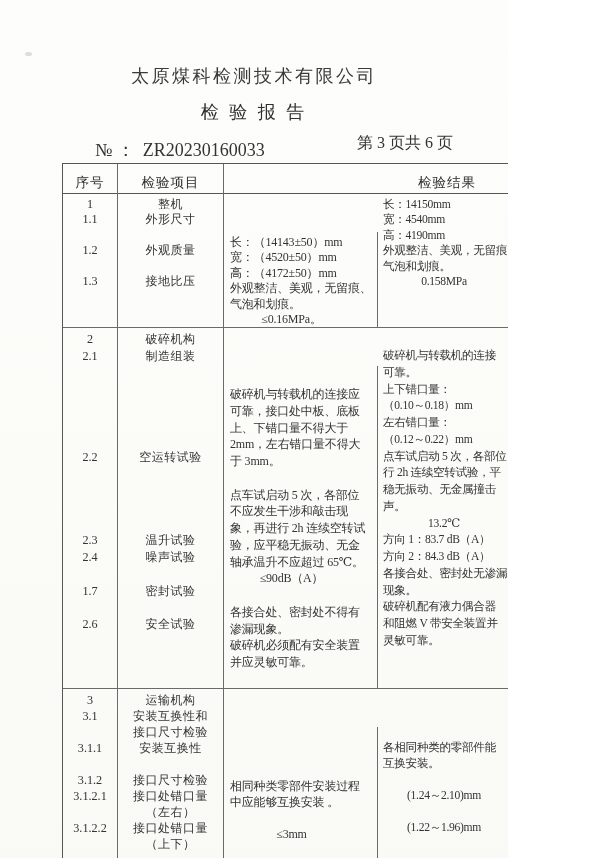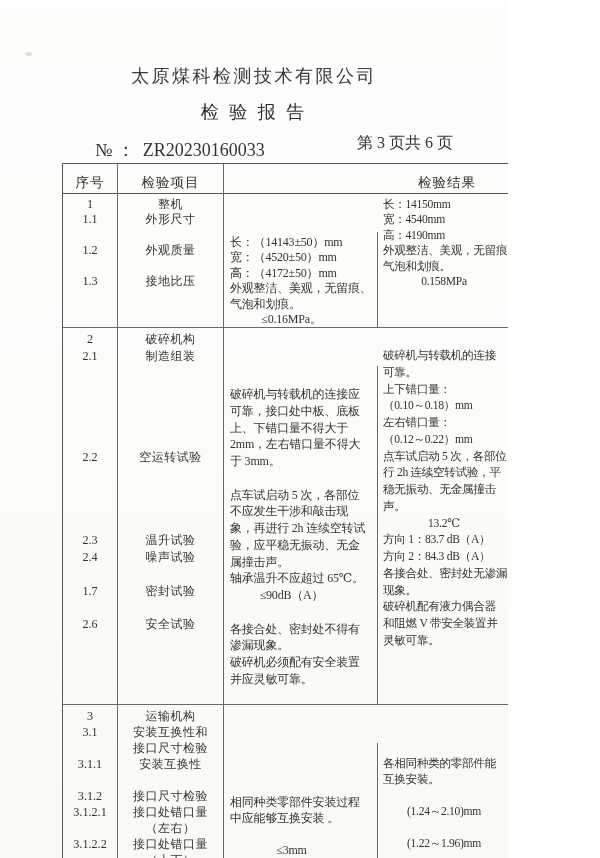--- a/index.html
+++ b/index.html
@@ -170,21 +170,20 @@
           <div class="ln">破碎机与转载机的连接应</div>
           <div class="ln">可靠，接口处中板、底板</div>
           <div class="ln">上、下错口量不得大于</div>
           <div class="ln">2mm，左右错口量不得大</div>
           <div class="ln">于 3mm。</div>
           <div class="ln">&nbsp;</div>
           <div class="ln">点车试启动 5 次，各部位</div>
           <div class="ln">不应发生干涉和敲击现</div>
           <div class="ln">象，再进行 2h 连续空转试</div>
           <div class="ln">验，应平稳无振动、无金</div>
-          <div class="ln">属撞击声。</div>
           <div class="ln">轴承温升不应超过 65℃。</div>
           <div class="ln ctr">≤90dB（A）</div>
           <div class="ln">&nbsp;</div>
           <div class="ln">各接合处、密封处不得有</div>
           <div class="ln">渗漏现象。</div>
           <div class="ln">破碎机必须配有安全装置</div>
           <div class="ln">并应灵敏可靠。</div>
           <div class="ln">&nbsp;</div>
         </div>
         <div class="cell result">

